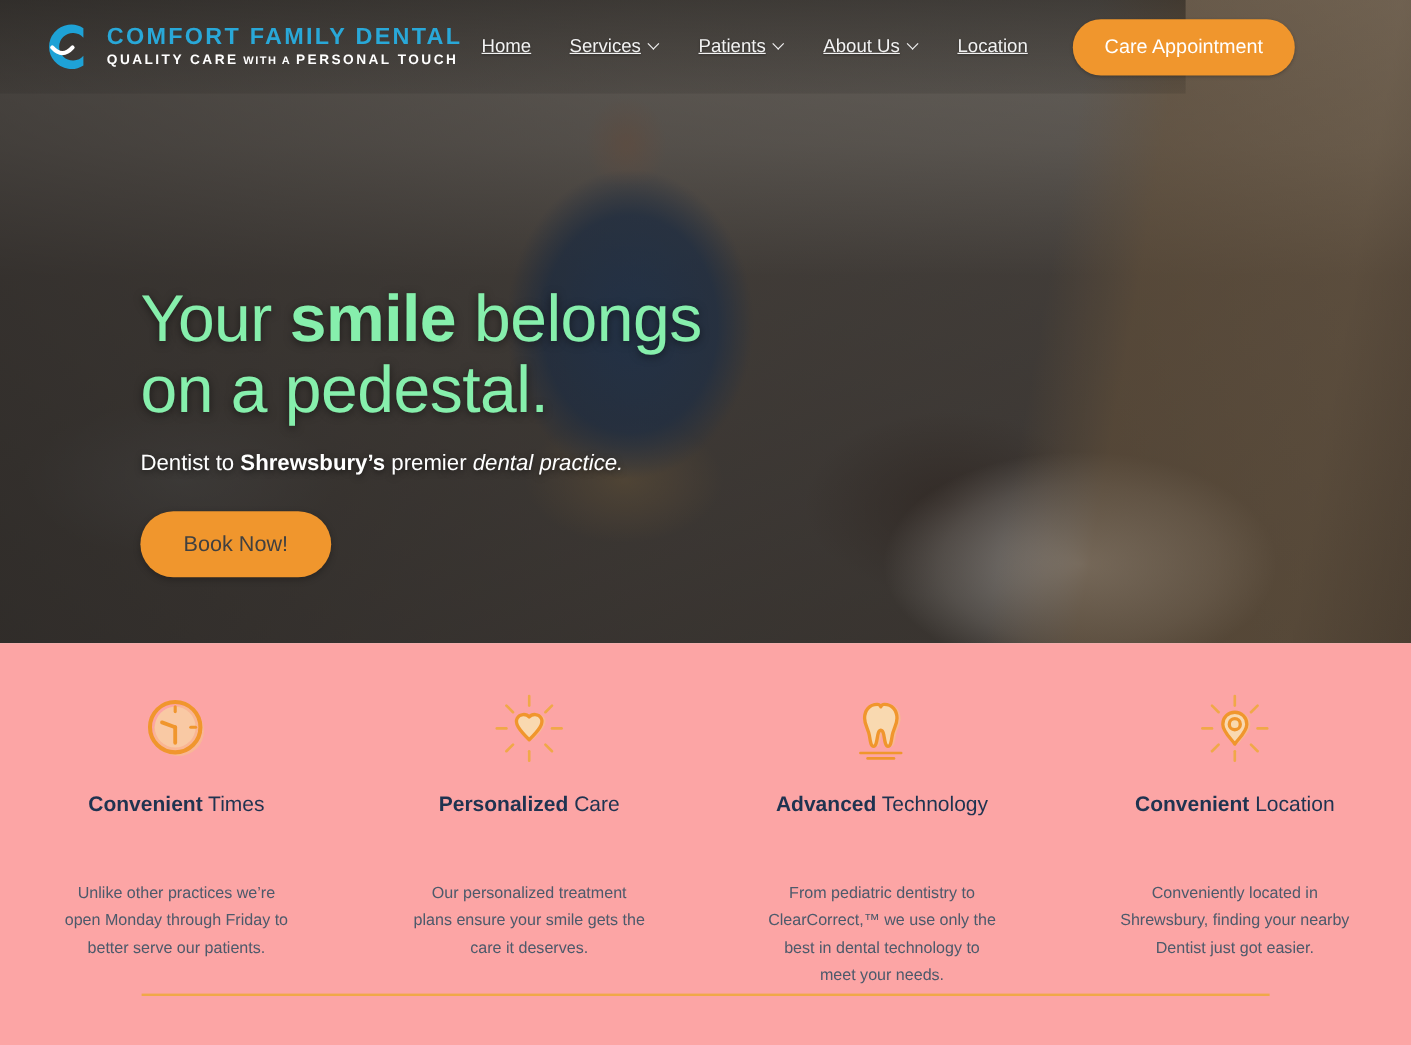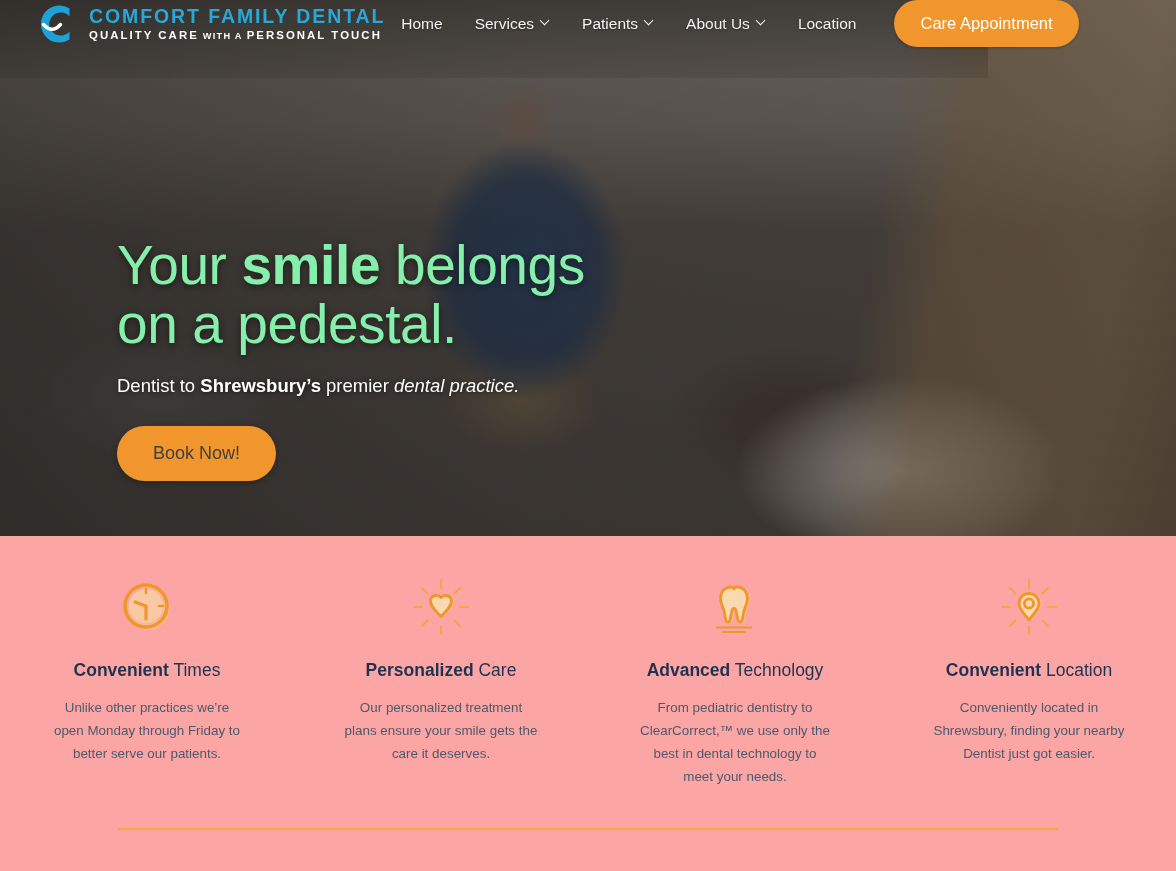--- a/index.html
+++ b/index.html
@@ -61,21 +61,21 @@
     background: linear-gradient(90deg, rgba(25,22,20,0.62) 0%, rgba(30,26,23,0.46) 45%, rgba(35,30,26,0.34) 100%);
   }
 
   
   .header {
     position: absolute;
     top: 0; left: 0;
     width: 988px;
     height: 78px;
     display: flex;
-    align-items: flex-start;
+    align-items: center;
     padding: 0 28px 0 28px;
     z-index: 20;
     background: linear-gradient(180deg, rgba(20,18,16,0.45) 0%, rgba(20,18,16,0.12) 100%);
   }
 
   .brand {
     display: flex;
     align-items: center;
     gap: 13px;
   }
@@ -118,20 +118,21 @@
   .nav-item {
     color: #f2f2f2;
     font-size: 15.5px;
     padding: 8px 16px;
     display: flex;
     align-items: center;
     gap: 7px;
     cursor: pointer;
     white-space: nowrap;
     text-shadow: 0 1px 2px rgba(0,0,0,0.35);
+    text-decoration: underline;
   }
 
   .caret {
     width: 9px; height: 9px;
     display: inline-block;
     position: relative;
     top: -2px;
   }
   .caret::after {
     content: "";
@@ -235,20 +236,21 @@
     white-space: nowrap;
   }
   .feature-title b { font-weight: bold; }
 
   .feature-body {
     color: #4d5a6b;
     font-size: 13.4px;
     line-height: 1.72;
     text-align: center;
     max-width: 196px;
+    margin-top: 36px;
   }
 
   .divider {
     position: absolute;
     left: 118px;
     top: 292px;
     width: 940px;
     height: 2px;
     background: #f0a848;
   }

